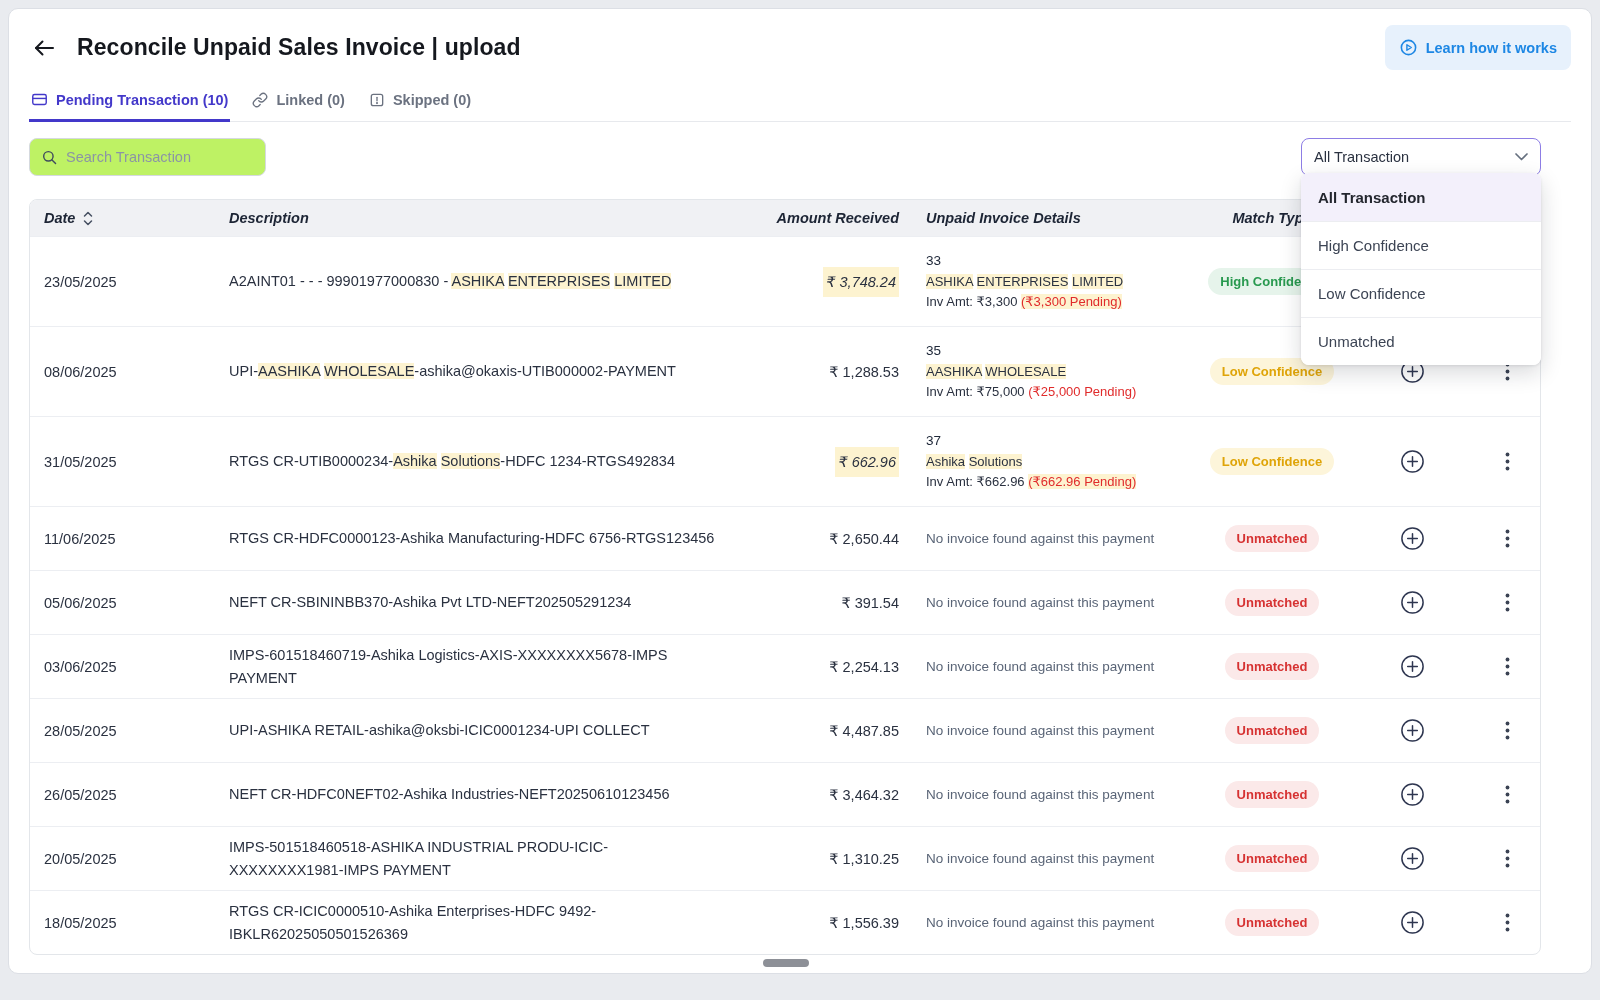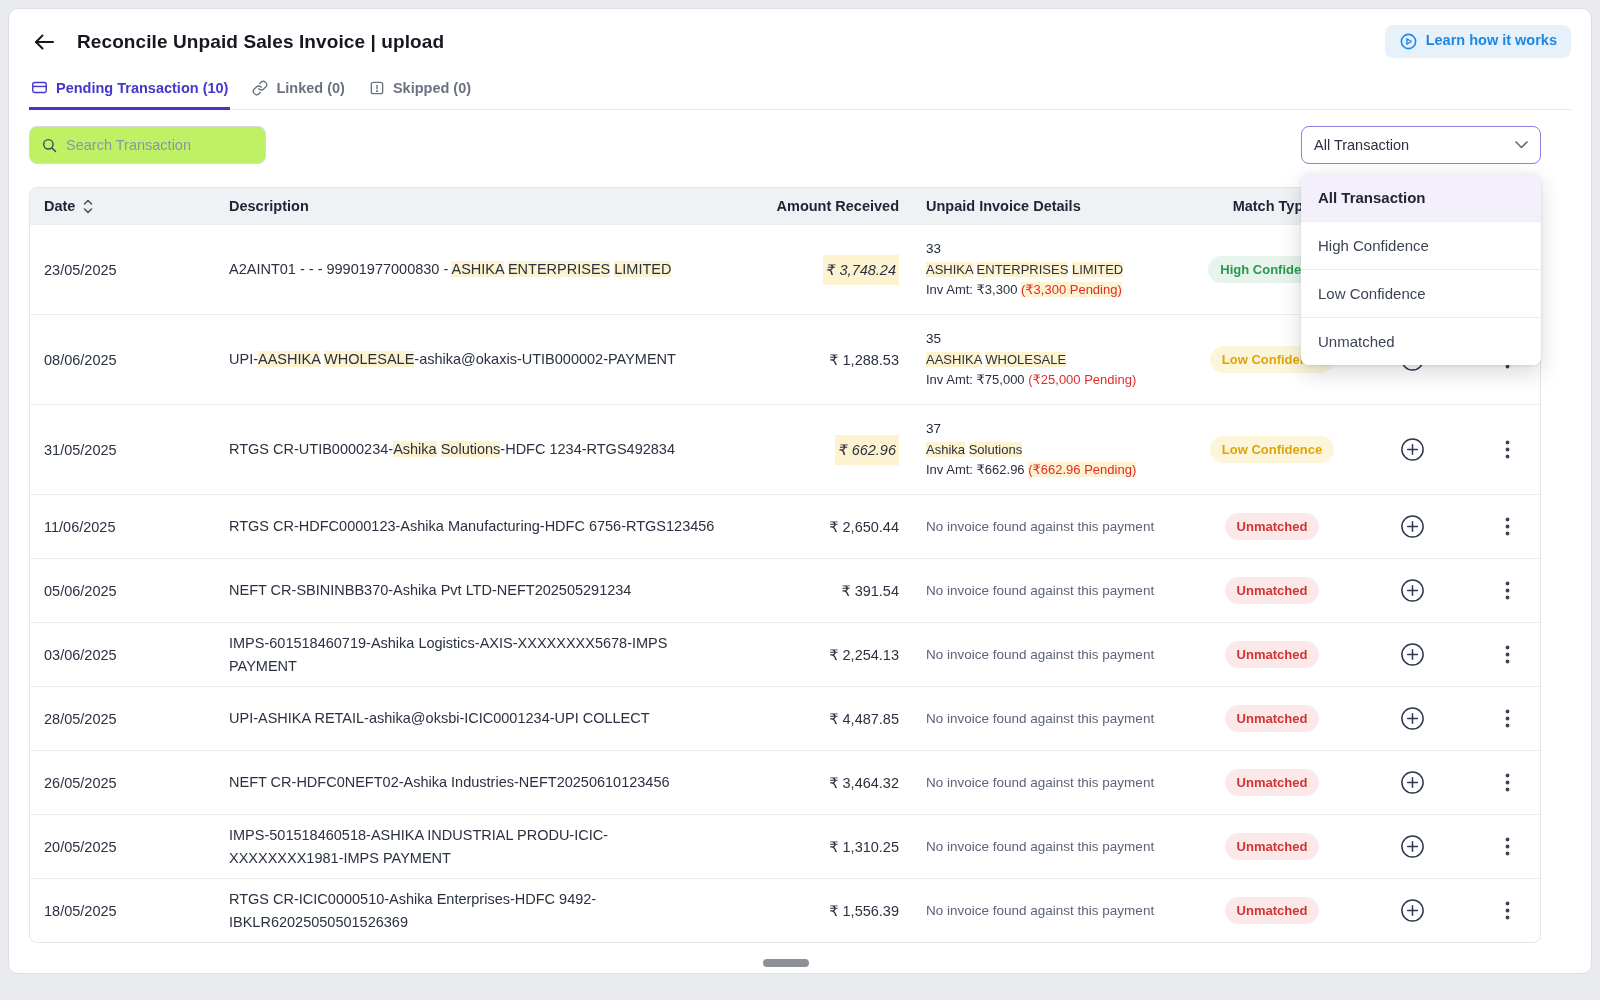--- a/index.html
+++ b/index.html
@@ -15,26 +15,26 @@
     width:1584px; height:966px;
     background:#ffffff;
     border:1px solid #dcdfe5;
     border-radius:10px;
     padding:0 20px;
   }
   
   .topbar { display:flex; align-items:center; justify-content:space-between; padding-top:16px; }
   .topbar-left { display:flex; align-items:center; gap:18px; }
   .back-btn { background:none; border:none; cursor:pointer; display:flex; align-items:center; padding:4px; }
-  .title { font-size:19px; font-weight:700; color:#15181e; letter-spacing:.1px; }
+  .title { font-size:23px; font-weight:700; color:#15181e; letter-spacing:.1px; }
   .learn-btn {
-    display:flex; gap:8px;
+    display:flex; align-items:center; gap:8px;
     background:#e7f1fc; color:#1d87e4;
     font-weight:700; font-size:14.5px;
-    border:none; border-radius:8px; padding:7px 14px; cursor:pointer;
+    border:none; border-radius:8px; padding:13px 14px; cursor:pointer;
     font-family:inherit;
   }
   
   .tabs { display:flex; gap:20px; margin-top:21px; border-bottom:1px solid #e7e9ed; }
   .tab {
     display:flex; align-items:center; gap:8px;
     padding:0 2px 11px 2px; font-size:14.5px; font-weight:700; color:#6b7280;
     border-bottom:3px solid transparent; margin-bottom:-1px; cursor:pointer;
   }
   .tab.active { color:#4338ca; border-bottom-color:#4338ca; }
@@ -58,21 +58,21 @@
   }
   .menu-item {
     height:48px; display:flex; align-items:center; padding:0 17px;
     font-size:15px; color:#3c4454; border-top:1px solid #ecedf1; cursor:pointer; background:#fff;
   }
   .menu-item:first-child { border-top:none; }
   .menu-item.selected { background:#f3f0fb; font-weight:700; color:#23262e; }
   
   .table { margin-top:23px; width:1512px; border:1px solid #e3e6ea; border-radius:8px; overflow:hidden; background:#fff; }
   .grid { display:grid; grid-template-columns:199px 503px 167px 293px 160px 120px 70px; align-items:center; }
-  .thead { background:#f0f1f4; height:36px; font-size:14.5px; font-weight:700; color:#1d2535; }
+  .thead { background:#f0f1f4; height:36px; font-size:14.5px; font-weight:700; color:#1d2535;font-style:italic; }
   .th-date { padding-left:14px; display:flex; align-items:center; gap:7px; }
   .th-amt { text-align:right; }
   .th-details { padding-left:27px; }
   .th-match { text-align:center; }
   .sort-btn { background:none; border:none; cursor:pointer; display:flex; align-items:center; padding:0; }
   .row { border-top:1px solid #eceef2; min-height:90px; font-size:14.5px; color:#2a3140; }
   .row.short { min-height:64px; }
   .cell.date { padding-left:14px; }
   .cell.desc { line-height:1.55; padding-right:10px; }
   .cell.amt { text-align:right; white-space:nowrap; }

